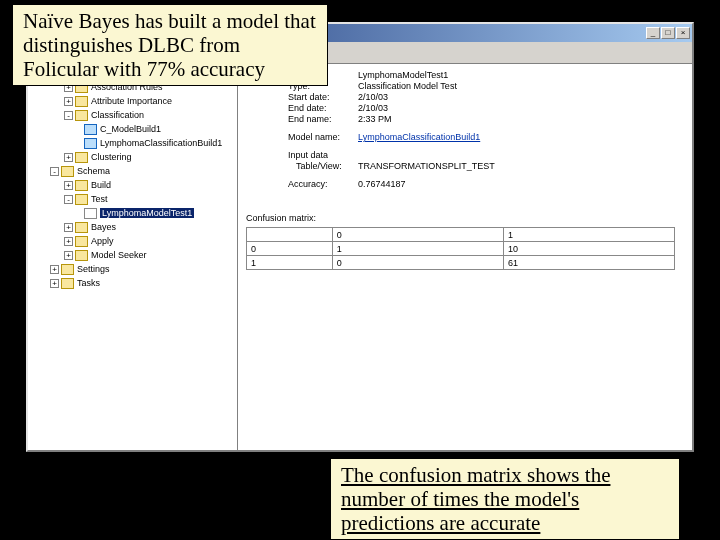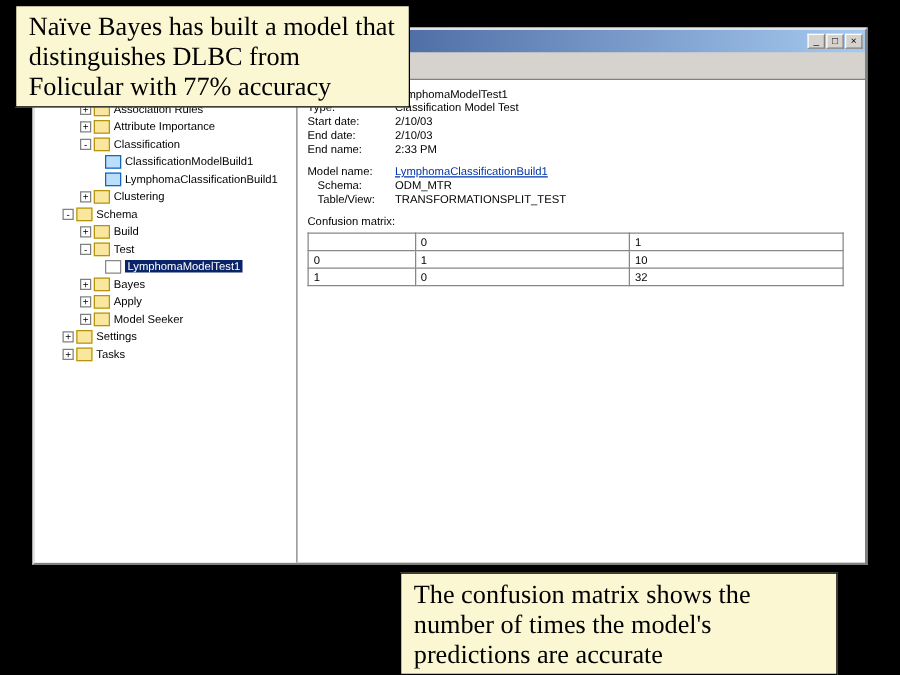--- a/index.html
+++ b/index.html
@@ -15,21 +15,21 @@
     position: absolute;
     background: #fbf7d2;
     border: 1px solid #000;
     padding: 4px 10px;
     font-family: "Times New Roman", serif;
     font-size: 21px;
     line-height: 1.15;
     z-index: 100;
   }
   .callout-top { left: 12px; top: 4px; width: 316px; }
-  .callout-bottom { left: 320px; top: 458px; width: 350px; }
+  .callout-bottom { left: 330px; top: 458px; width: 350px; text-decoration: underline; }
 
   .window {
     position: absolute;
     left: 26px; top: 22px;
     width: 668px; height: 430px;
     background: #d6d3ce;
     border: 2px solid #808080;
     border-top-color: #e4e4e4;
     border-left-color: #e4e4e4;
     display: flex;
@@ -107,21 +107,21 @@
     color: #fff;
     padding: 0 2px;
   }
   .details {
     flex: 1;
     padding: 6px 8px;
     font-size: 9px;
     color: #000;
   }
   .drow { display: flex; margin-bottom: 1px; }
-  .dlabel { width: 70px; }
+  .dlabel { width: 70px; margin-left: 42px; }
   .linkish { color: #0033aa; text-decoration: underline; }
   .conf-table {
     margin-top: 4px;
     border-collapse: collapse;
     width: 98%;
     font-size: 9px;
   }
   .conf-table td {
     border: 1px solid #888;
     padding: 1px 4px;
@@ -157,21 +157,21 @@
         <span class="icon ficon folder"></span>
         <span>Attribute Importance</span>
       </div>
       <div class="tree-item" style="padding-left:32px">
         <span class="icon exp">-</span>
         <span class="icon ficon folder"></span>
         <span>Classification</span>
       </div>
       <div class="tree-item" style="padding-left:52px">
         <span class="icon ficon model"></span>
-        <span>ClassificationModelBuild1</span>
+        <span>C_ModelBuild1</span>
       </div>
       <div class="tree-item" style="padding-left:52px">
         <span class="icon ficon model"></span>
         <span>LymphomaClassificationBuild1</span>
       </div>
       <div class="tree-item" style="padding-left:32px">
         <span class="icon exp">+</span>
         <span class="icon ficon folder"></span>
         <span>Clustering</span>
       </div>
@@ -239,47 +239,50 @@
           <span>2/10/03</span>
         </div>
       <div class="drow">
           <span class="dlabel">End name:</span>
           <span>2:33 PM</span>
         </div>
       <div class="drow" style="margin-top:8px">
           <span class="dlabel">Model name:</span>
           <span class="linkish">LymphomaClassificationBuild1</span>
         </div>
-      <div class="drow">
-          <span class="dlabel" style="padding-left:8px">Schema:</span>
-          <span>ODM_MTR</span>
+      <div class="drow" style="margin-top:8px">
+          <span class="dlabel">Input data</span>
         </div>
       <div class="drow">
           <span class="dlabel" style="padding-left:8px">Table/View:</span>
           <span>TRANSFORMATIONSPLIT_TEST</span>
         </div>
       <div class="drow" style="margin-top:8px">
+          <span class="dlabel">Accuracy:</span>
+          <span>0.76744187</span>
+        </div>
+      <div class="drow" style="margin-top:24px">
           <span>Confusion matrix:</span>
         </div>
       <table class="conf-table">
         <tbody>
             <tr>
           <td style="width:20%"> </td>
           <td style="width:40%">0</td>
           <td style="width:40%">1</td>
         </tr>
         <tr>
           <td>0</td>
           <td>1</td>
           <td>10</td>
         </tr>
         <tr>
           <td>1</td>
           <td>0</td>
-          <td>32</td>
+          <td>61</td>
         </tr>
       </tbody>
         </table>
     </div>
   </div>
 </div>
 
 <div class="callout callout-top">Naïve Bayes has built a model that distinguishes DLBC from Folicular with 77% accuracy</div>
 <div class="callout callout-bottom">The confusion matrix shows the number of times the model's predictions are accurate</div>
 

